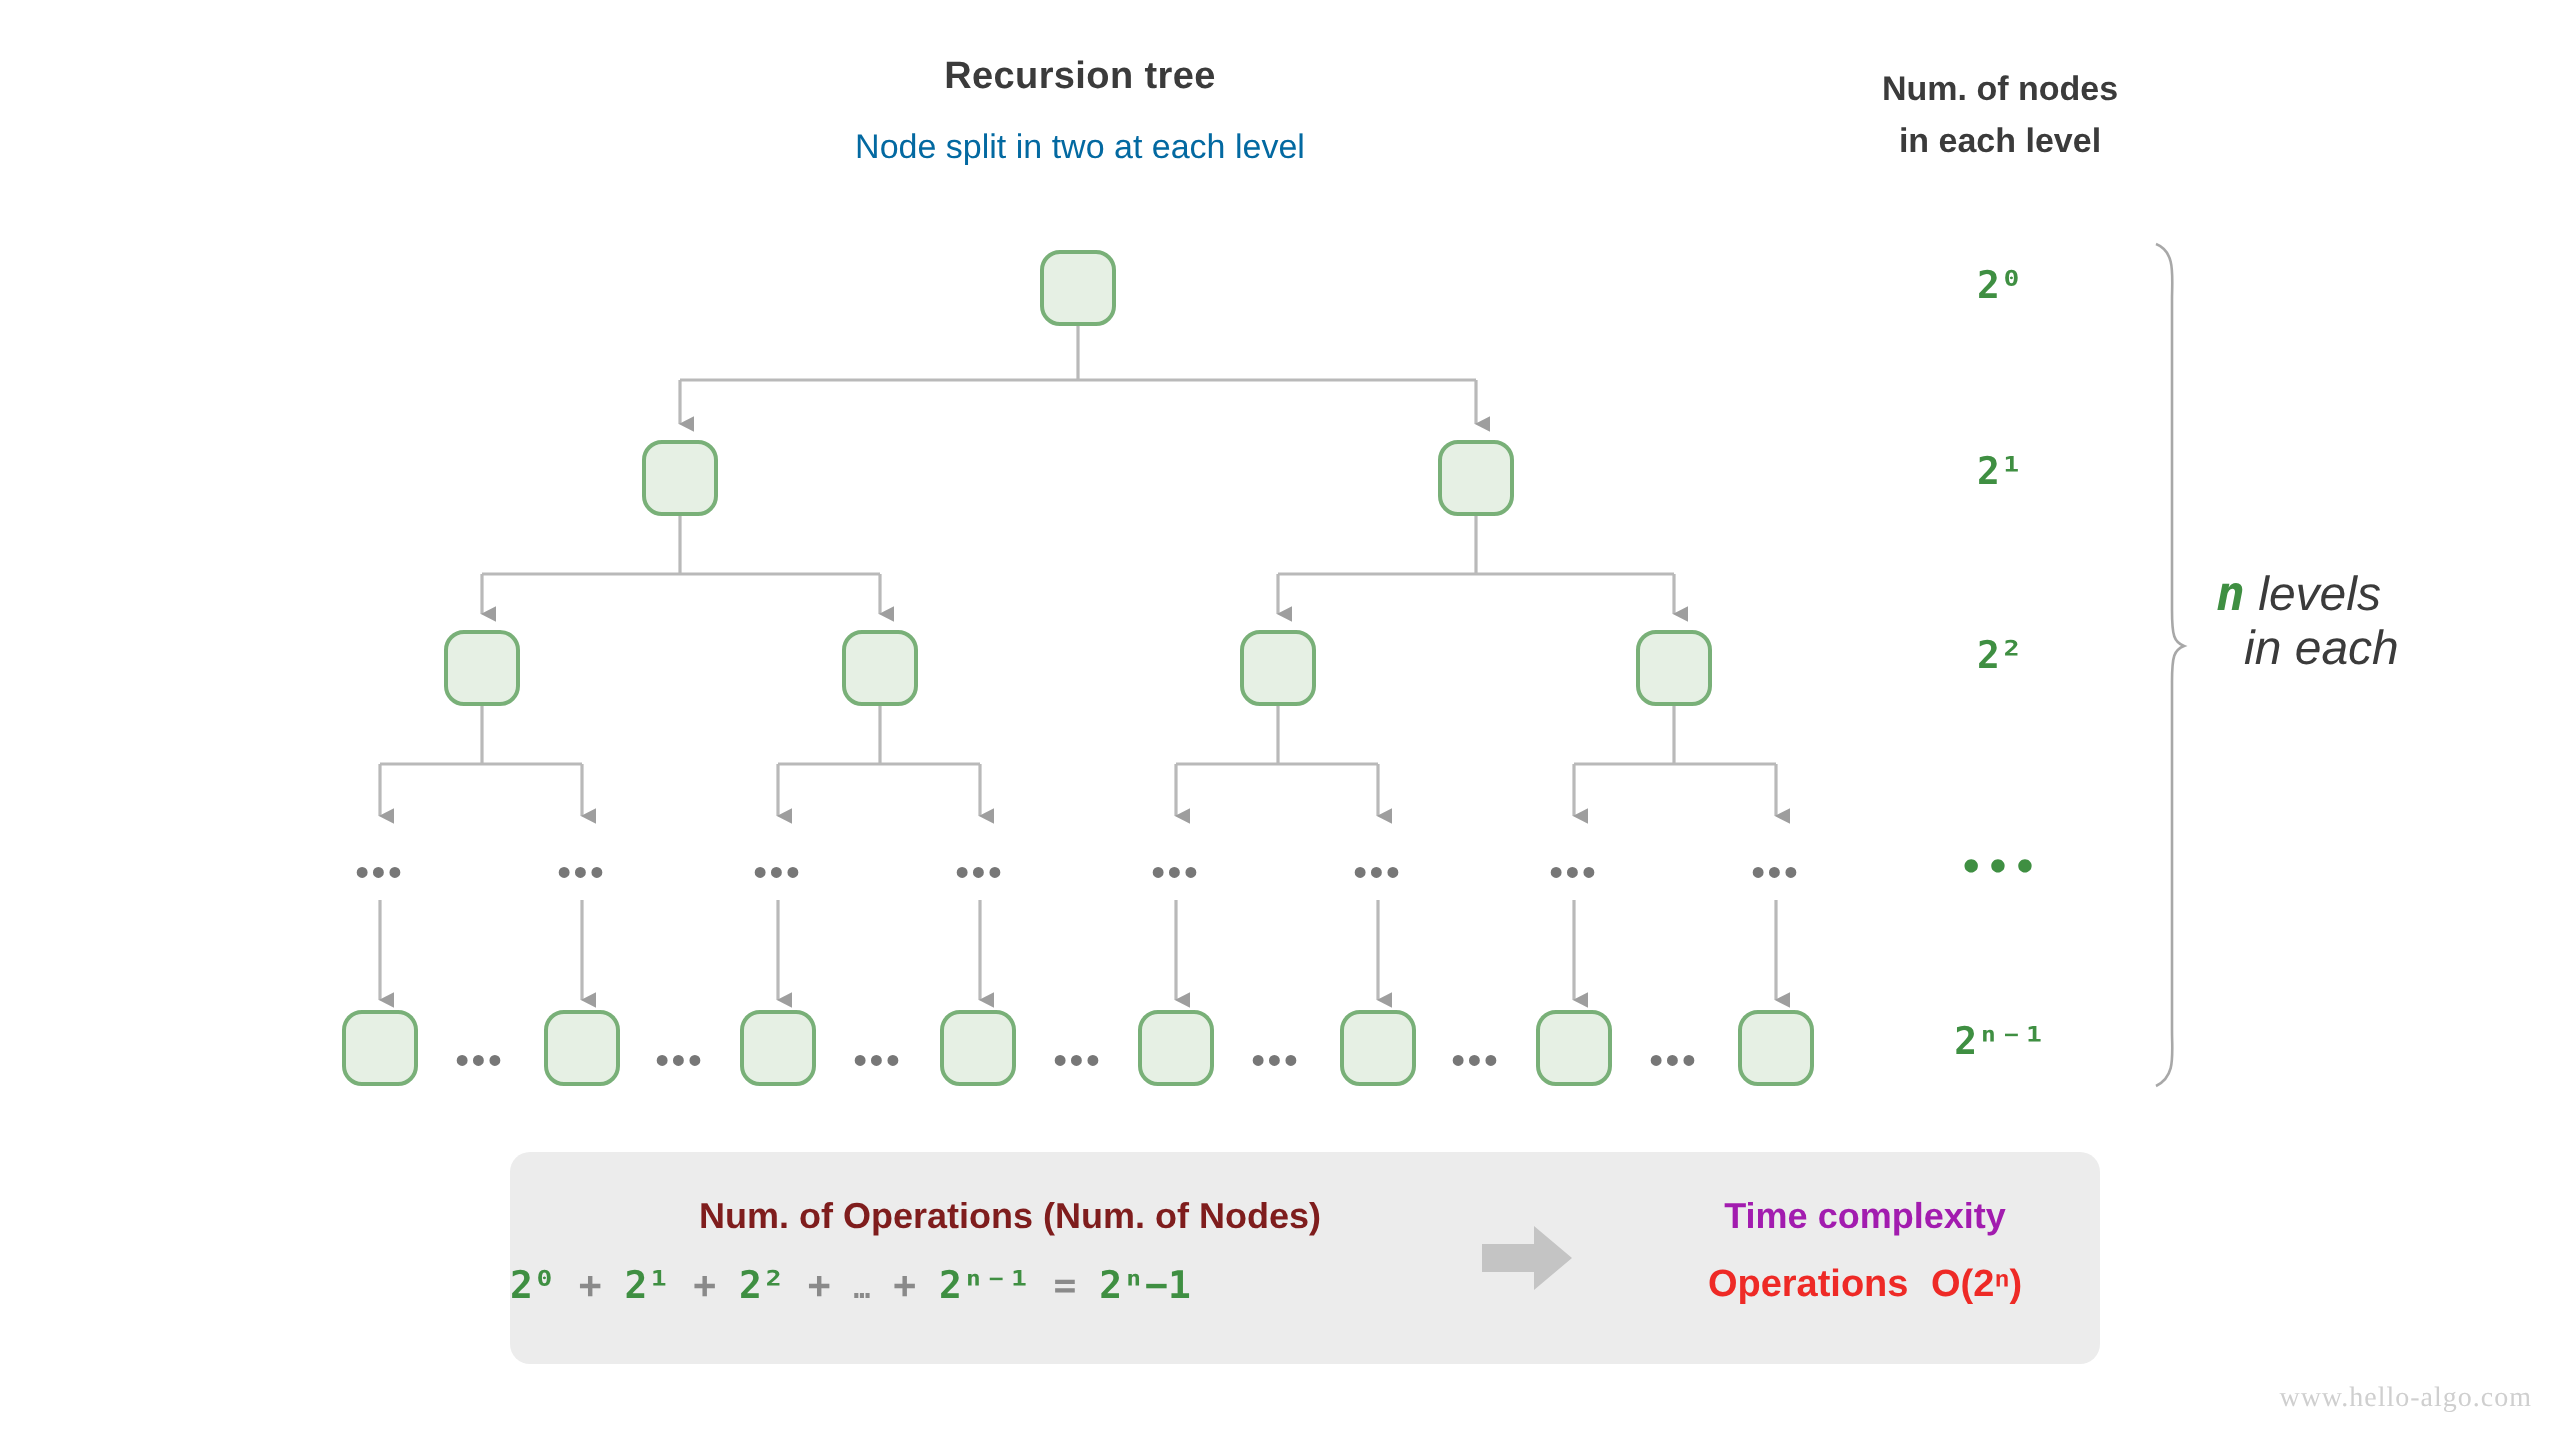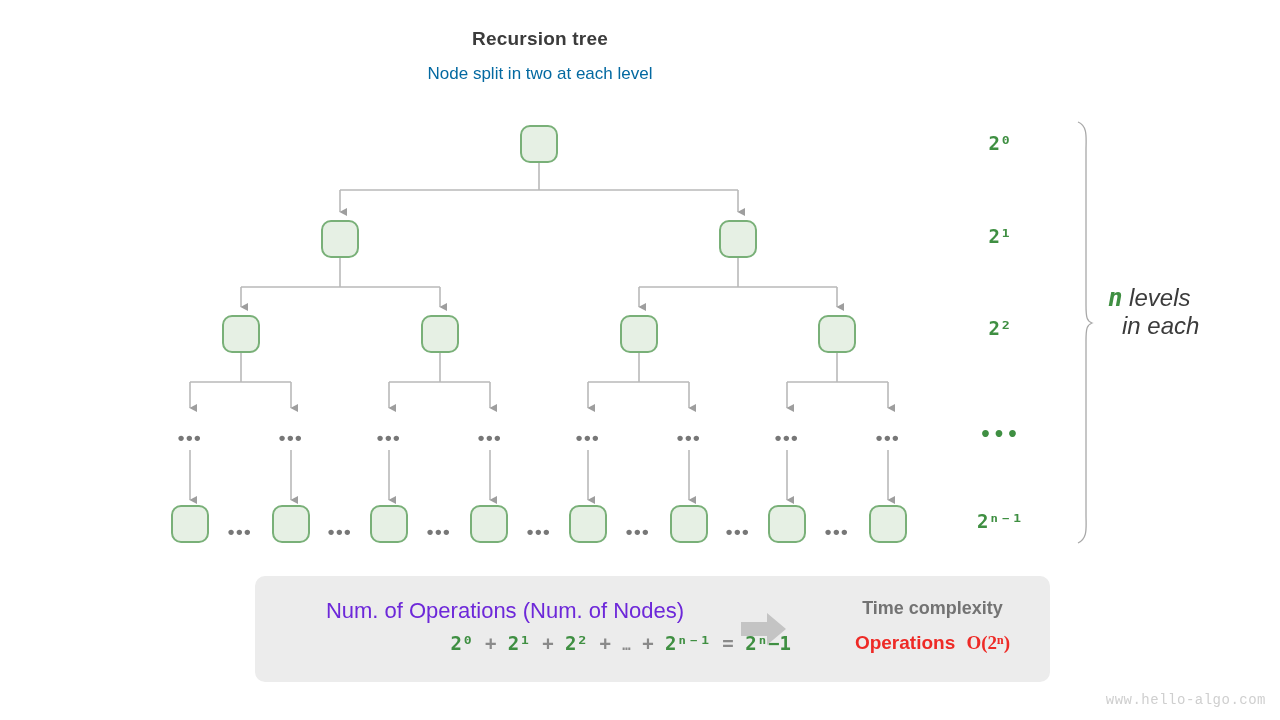--- a/index.html
+++ b/index.html
@@ -136,36 +136,35 @@
     top: 0px;
     width: 500px;
     height: 106px;
   }
   .panel-left .ops-title {
     position: absolute;
     left: 0;
     top: 22px;
     width: 500px;
     text-align: center;
-    font-size: 22px;
-    font-weight: normal;
-    color: #6d28d9;
+    font-size: 18px;
+    font-weight: bold;
+    color: #7f1d1d;
   }
   .formula {
     position: absolute;
     left: 0;
     top: 56px;
     width: 500px;
-    text-align: right;
+    text-align: left;
     font-family: "DejaVu Sans Mono", monospace;
     font-size: 19px;
     font-weight: bold;
     color: #3f8f42;
     white-space: nowrap;
-    padding-left: 36px;
   }
   .formula .op {
     color: #8a8a8a;
     font-weight: bold;
   }
 
   .arrow-block {
     position: absolute;
     left: 486px;
     top: 36px;
@@ -181,54 +180,58 @@
     height: 106px;
   }
   .panel-right .tc-title {
     position: absolute;
     left: 0;
     top: 22px;
     width: 235px;
     text-align: center;
     font-size: 18px;
     font-weight: bold;
-    color: #737373;
+    color: #a21caf;
   }
   .panel-right .tc-value {
     position: absolute;
     left: 0;
     top: 56px;
     width: 235px;
     text-align: center;
     font-size: 19px;
     font-weight: bold;
     color: #ee2a26;
     white-space: nowrap;
   }
   .panel-right .tc-value .mono {
-    font-family: Liberation Serif, serif;
+    font-family: Liberation Sans, sans-serif;
   }
 
   .watermark {
     position: absolute;
     right: 14px;
     bottom: 12px;
-    font-family: Liberation Mono, monospace;
+    font-family: Liberation Serif, serif;
     font-size: 14px;
     color: #cfcfcf;
     letter-spacing: .5px;
   }
 </style>
 </head>
 <body>
 
 <div class="canvas">
 
   <div class="title-main">Recursion tree</div>
   <div class="title-sub">Node split in two at each level</div>
+  <div class="col-title">
+    <div>Num. of nodes</div>
+    <div>in each level</div>
+  </div>
 
   <svg class="links" viewBox="0 0 1280 720">
     <defs>
       <marker id="arr" markerWidth="9" markerHeight="9" refX="4.5" refY="7.6" orient="auto" markerUnits="userSpaceOnUse">
         <path d="M0.6,0.6 L8.4,0.6 L4.5,8.2 Z" fill="#9e9e9e"></path>
       </marker>
     </defs>
     <g stroke="#b9b9b9" stroke-width="1.6" fill="none">
 
       <path d="M539,163 L539,190"></path>

